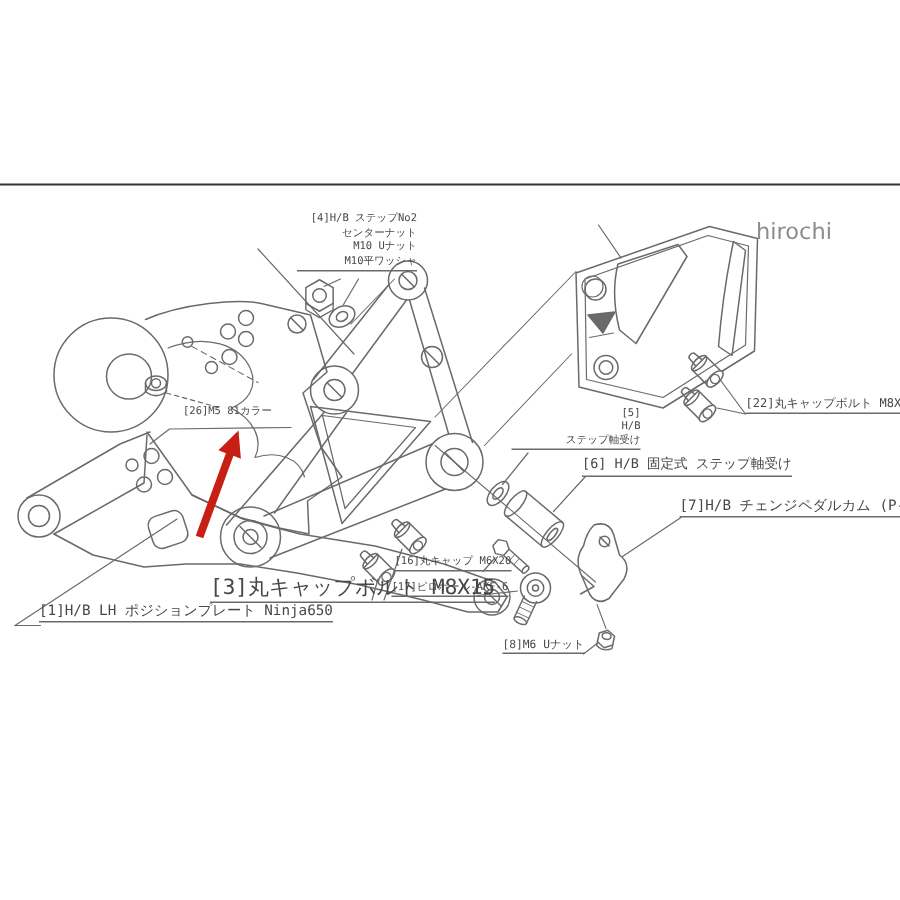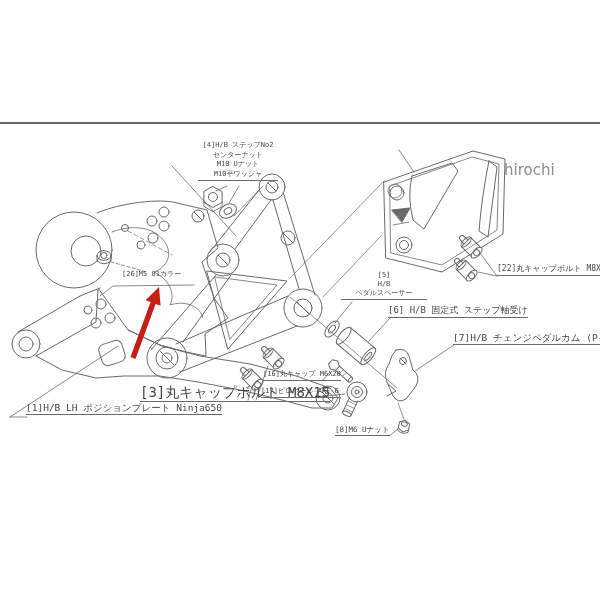--- a/index.html
+++ b/index.html
@@ -1,24 +1,24 @@
 <!DOCTYPE html>
 <html><head>
 <meta charset="utf-8">
 <style>
   html,body{margin:0;padding:0;background:#ffffff;width:600px;height:600px;overflow:hidden;}
   #stage{position:relative;width:600px;height:600px;background:#ffffff;
          font-family:"DejaVu Sans Mono", monospace;}
   #artwork{position:absolute;left:0;top:0;}
   .lbl{position:absolute;white-space:nowrap;color:#474747;line-height:1.1;}
   .ul{border-bottom:1px solid #6a6a6a;padding-bottom:1px;}
-  .lblblock{position:absolute;text-align:center;color:#474747;
+  .lblblock{position:absolute;text-align:right;color:#474747;
             border-bottom:1px solid #6a6a6a;padding-bottom:1px;}
   .lblblock div{white-space:nowrap;}
-  .watermark{position:absolute;font-family:"DejaVu Sans", sans-serif;color:#8c8c8c;margin-top:16px;}
+  .watermark{position:absolute;font-family:"DejaVu Sans", sans-serif;color:#8c8c8c;}
   .footer-note{position:absolute;font-family:"DejaVu Sans", sans-serif;color:#050505;
                font-weight:500;letter-spacing:1px;}
 </style>
 </head>
 <body>
 
 <div id="stage">
 
   <svg id="artwork" width="600" height="600" viewBox="0 0 600 600">
     <defs>
@@ -220,21 +220,21 @@
     <div>M10 Uナット</div>
     <div>M10平ワッシャ</div>
   </div>
 
 
   <div class="lbl ul" style="left:497px;top:265px;font-size:8px">[22]丸キャップボルト M8X15</div>
 
   <div class="lblblock" style="left:341px;top:271px;width:86px;font-size:7px;line-height:9px">
     <div>[5]</div>
     <div>H/B</div>
-    <div>ペダルスペーサー</div>
+    <div>ステップ軸受け</div>
   </div>
 
   <div class="lbl ul" style="left:388px;top:306px;font-size:9px">[6] H/B 固定式 ステップ軸受け</div>
 
   <div class="lbl ul" style="left:453px;top:333px;font-size:9.5px">[7]H/B チェンジペダルカム (P-35/45)</div>
 
   <div class="lbl" style="left:122px;top:271px;font-size:7px">[26]M5 81カラー</div>
 
   <div class="lbl ul" style="left:140px;top:385px;font-size:14px">[3]丸キャップボルト M8X15</div>
 

